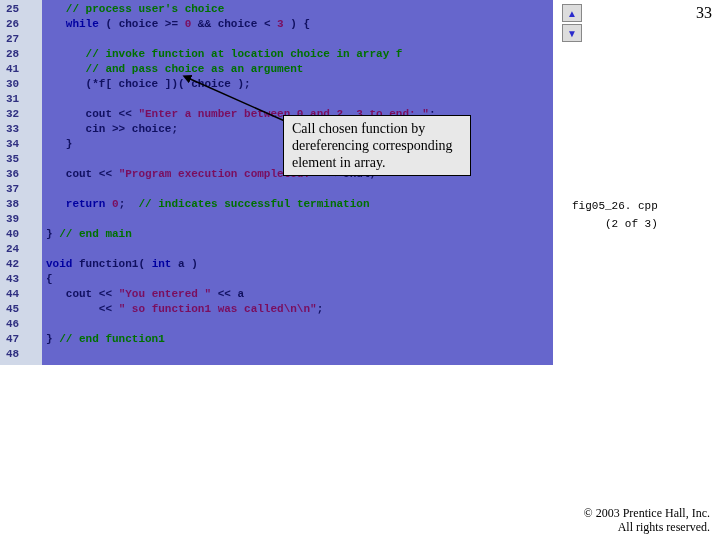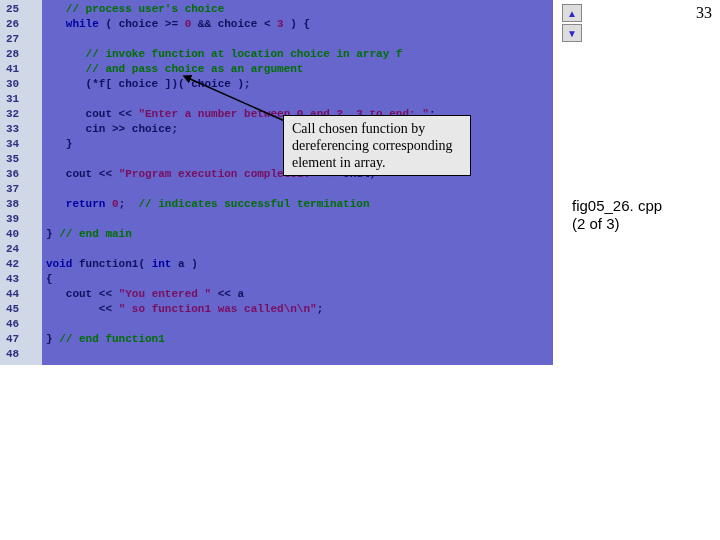--- a/index.html
+++ b/index.html
@@ -85,24 +85,25 @@
     top: 4px;
     right: 8px;
     font-family: "Times New Roman", serif;
     font-size: 16px;
     color: #000;
   }
   .fig-label {
     position: absolute;
     top: 197px;
     left: 12px;
-    font-family: Liberation Sans, sans-serif;
-    font-size: 15px;
+    font-family: Liberation Mono, monospace;
+    font-size: 11px;
     color: #000;
     line-height: 18px;
+    text-align: right;
   }
   .copyright {
     position: absolute;
     bottom: 6px;
     right: 10px;
     font-family: "Times New Roman", serif;
     font-size: 12px;
     text-align: right;
     color: #000;
     line-height: 14px;
@@ -208,13 +209,17 @@
       </div>
     <div class="nav-btn">
         <span>▼</span>
       </div>
   </div>
   <div class="slide-num">33</div>
   <div class="fig-label">
     <span>fig05_26. cpp</span><br>
     <span>(2 of 3)</span>
   </div>
+  <div class="copyright">
+    <span>© 2003 Prentice Hall, Inc.</span><br>
+    <span>All rights reserved.</span>
+  </div>
 </div>
 
 </body></html>

